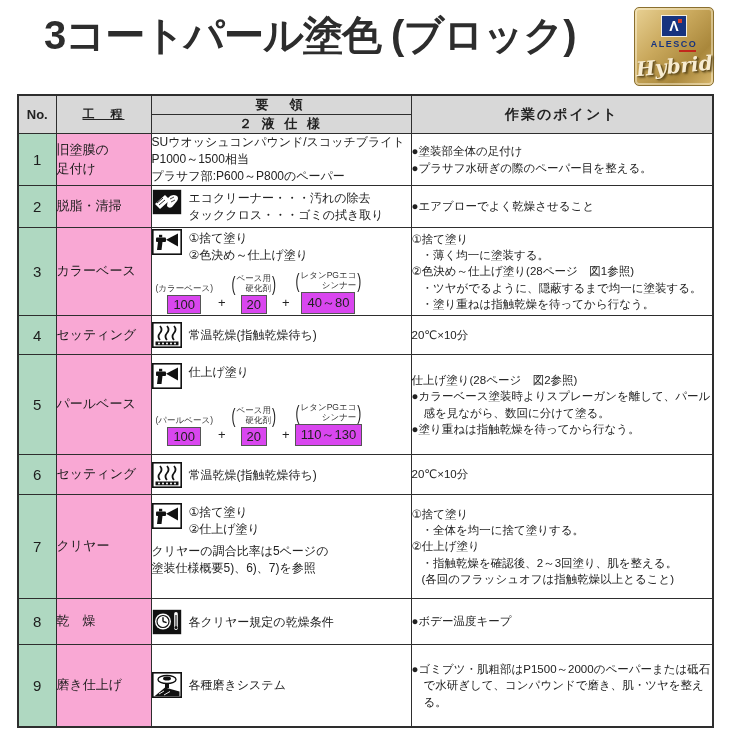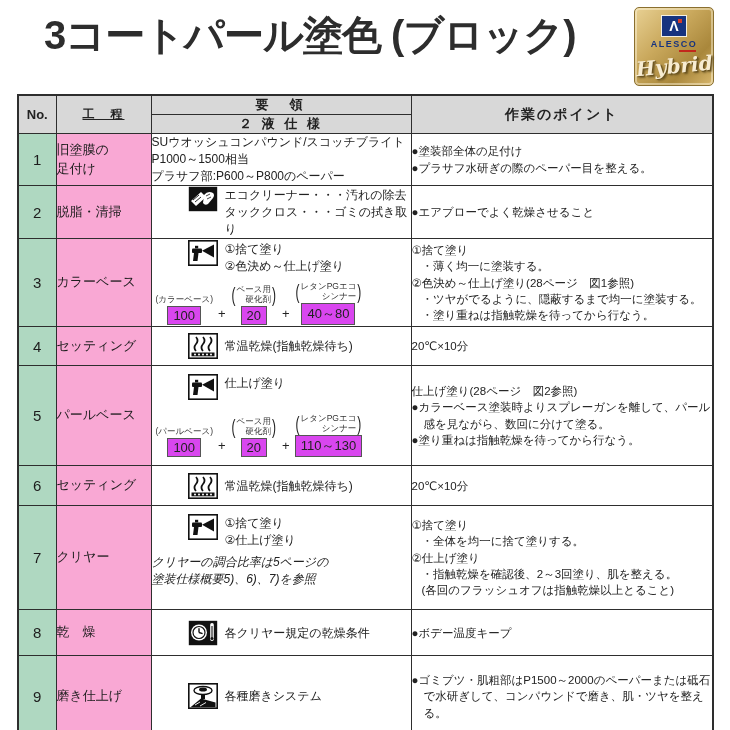--- a/index.html
+++ b/index.html
@@ -48,34 +48,34 @@
   th.h-method { font-size:13px; letter-spacing:4px; height:16px;margin-top:8px; }
   th.h-sub { font-size:13px; letter-spacing:3px; height:15px; }
   th.h-points { font-size:14px; letter-spacing:2px; }
   td.no-cell { background:#afd8c1; text-align:center; font-size:15px; color:#1d1d1d; }
   td.proc-cell { background:#f9a8d4; font-size:13px; padding:2px 6px; color:#1d1d1d; }
   td.method-cell { font-size:12px; padding:4px 6px; vertical-align:middle;margin-top:8px; }
   td.points-cell { font-size:11.5px; padding:3px 7px; vertical-align:middle; }
   .ln { line-height:1.42; }
   .ind { padding-left:10px; }
   .hang { padding-left:12px; text-indent:-12px; }
-  .m-top { display:flex; align-items:flex-start;padding-left:36px; }
+  .m-top { display:flex; align-items:flex-start; }
   .icon { width:30px; height:26px; flex:0 0 auto; margin-right:7px; }
   .icon svg { width:30px; height:26px; display:block; }
   .m-lines { padding-top:1px; }
   
   .ratio { display:flex; align-items:flex-end; margin-top:7px; padding-left:2px; }
   .ratio .grp { display:flex; flex-direction:column; align-items:center; margin:0 2px; }
   .ratio .lbl { font-size:8.5px; line-height:1.15; white-space:nowrap; color:#333; }
   .ratio .stack { display:flex; align-items:center; }
   .ratio .paren { font-size:12px; transform:scaleY(1.7); padding:0 1px; }
   .ratio .two { display:flex; flex-direction:column; align-items:flex-end; }
   .ratio .box { border:1.3px solid #555; padding:1px 5px; font-size:13px; margin-top:2px; background:#d946ef; white-space:nowrap; }
   .ratio .plus { font-size:13px; padding:0 3px 4px 3px; }
-  .note { margin-top:5px;font-style:italic; }
+  .note { margin-top:5px; }
 </style>
 </head>
 <body>
 
 <div class="page-title">3コートパール塗色 (ブロック)</div>
 
 <div class="logo">
   <div class="logo-mark">
     <span class="lam">Λ</span>
     <span class="reddot"></span>

